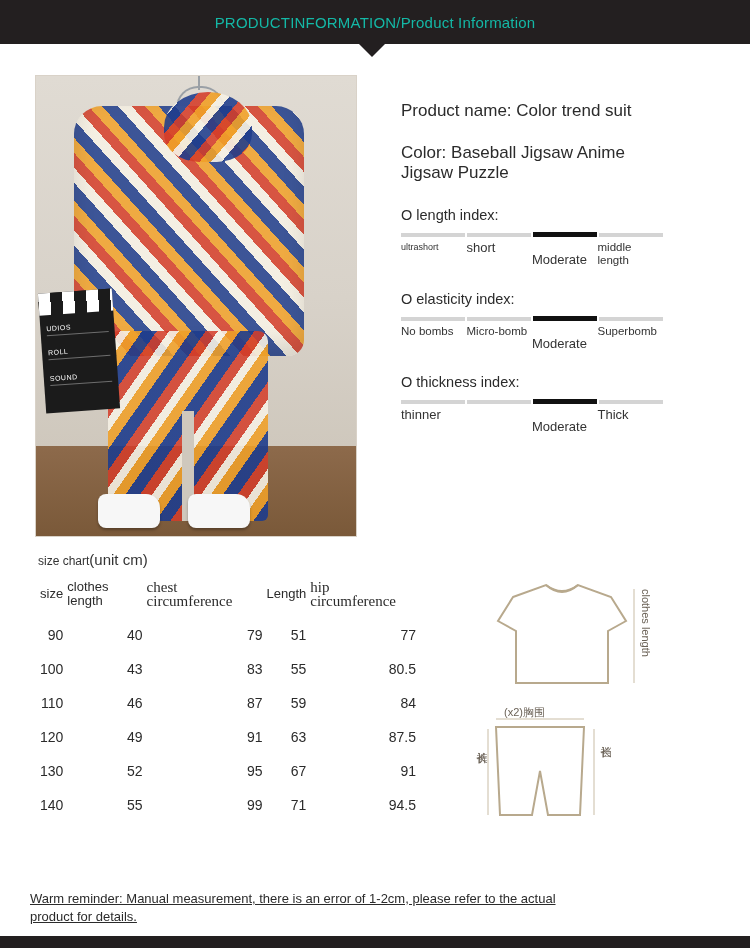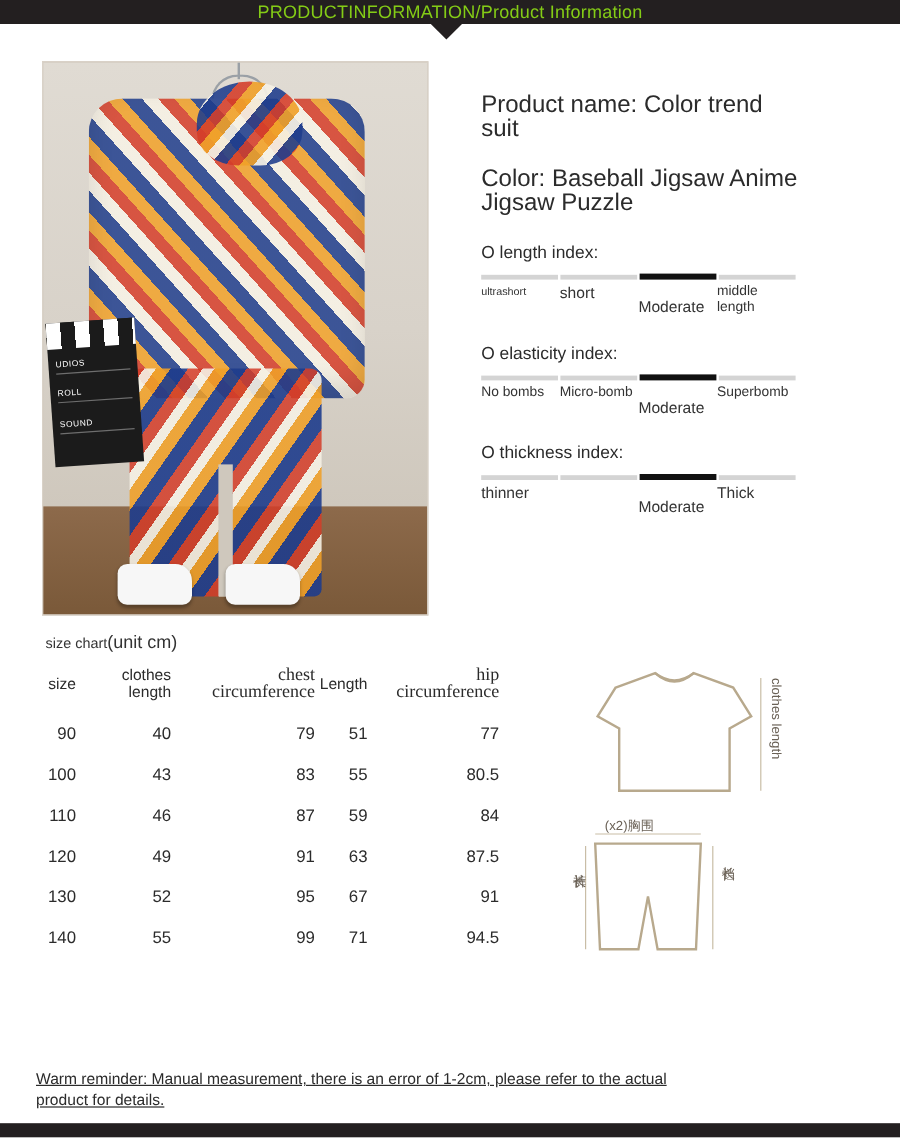--- a/index.html
+++ b/index.html
@@ -12,23 +12,23 @@
     background: #ffffff;
     font-family: "Liberation Sans", sans-serif;
     color: #2b2b2b;
     position: relative;
     overflow: hidden;
   }
 
   
   .header-bar {
     width: 750px;
-    height: 20px;
+    height: 44px;
     background: #231f20;
-    color: #84cc16;
+    color: #14b8a6;
     display: flex;
     align-items: center;
     justify-content: center;
     font-size: 15px;
     letter-spacing: 0.2px;
   }
   .header-arrow {
     width: 0;
     height: 0;
     border-left: 13px solid transparent;
@@ -107,21 +107,21 @@
   }
   .ph-clap-line{ position:absolute; left:6px; width:62px; height:1px; background:#6e6e6e; }
   .ph-clap-txt{ position:absolute; left:6px; color:#fff; font-size:7px; letter-spacing:0.5px;}
 
   .specs {
     margin-left: 46px;
     padding-top: 26px;
     flex: 1;
   }
   .spec-line {
-    font-size: 20px;
+    font-size: 17px;
     color: #2b2b2b;
     line-height: 20px;
     margin-bottom: 22px;
     max-width: 270px;
   }
   .index-block { margin-top: 24px; }
   .index-title {
     font-size: 14.5px;
     margin-bottom: 10px;
   }
@@ -173,21 +173,21 @@
   table.size-table {
     border-collapse: collapse;
     margin-top: 8px;
     width: 380px;
   }
   table.size-table th {
     font-weight: normal;
     font-size: 13px;
     color: #2b2b2b;
     padding: 4px 2px 10px 2px;
-    text-align: right;
+    text-align: left;
     line-height: 14px;
   }
   table.size-table th.small { font-size: 15px; font-family: Liberation Serif, serif; }
   table.size-table td {
     font-size: 14px;
     text-align: right;
     padding: 9px 2px;
     color: #2b2b2b;
   }
 

